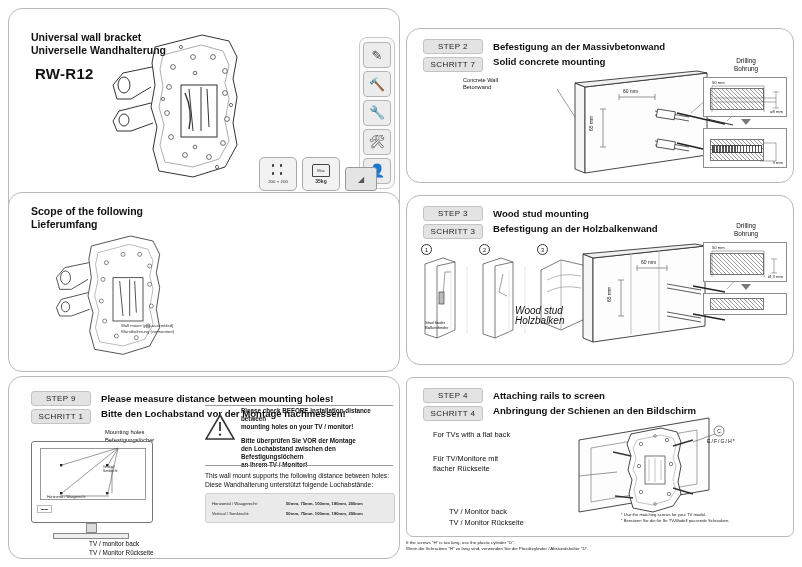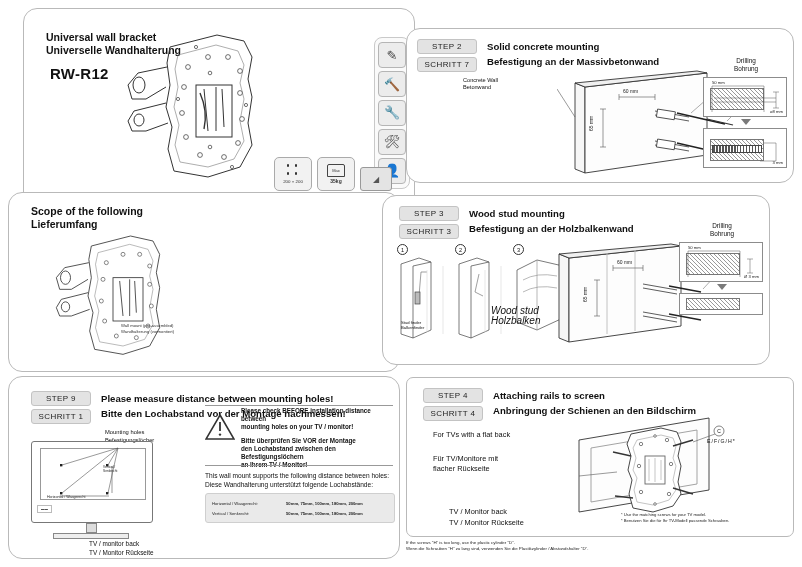--- a/index.html
+++ b/index.html
@@ -12,25 +12,25 @@
     overflow:hidden;
   }
   .panel{
     position:absolute;
     border:1px solid #b9b9b9;
     border-radius:14px;
     background:#fff;
     box-sizing:border-box;
   }
   
-  #panel-product   {left:23px;  top:8px;   width:392px; height:221px;padding-left:44px;}
+  #panel-product   {left:8px;  top:8px;   width:392px; height:221px;padding-left:44px;}
   #panel-delivery  {left:8px;  top:192px; width:392px; height:180px;}
   #panel-step1     {left:8px;  top:376px; width:392px; height:183px;}
   #panel-step2     {left:406px;top:28px;  width:388px; height:155px;}
-  #panel-step3     {left:382px;top:195px; width:388px; height:170px;}
+  #panel-step3     {left:406px;top:195px; width:388px; height:170px;}
   #panel-step4     {left:406px;top:377px; width:388px; height:160px;border-radius:7px;}
   
   #prod-title{position:absolute;left:22px;top:22px;font-size:10.5px;font-weight:bold;line-height:13px;}
   #prod-model{position:absolute;left:26px;top:56px;font-size:15px;letter-spacing:.3px;font-weight:bold;}
   .bracket-art{position:absolute;}
   
   #icon-col{
     position:absolute;left:350px;top:28px;width:36px;height:152px;
     border:1px solid #c9c9c9;border-radius:8px;background:#fafafa;
     display:flex;flex-direction:column;align-items:center;justify-content:space-around;
@@ -114,21 +114,21 @@
   #s1-table{
     position:absolute;left:196px;top:116px;width:190px;height:30px;
     background:#eaeaea;border:1px solid #cfcfcf;border-radius:3px;box-sizing:border-box;
     padding:4px 6px;display:flex;flex-direction:column;justify-content:space-around;
   }
   .s1trow{display:flex;font-size:4.2px;color:#222;}
   .s1trow .k{width:74px;}
   .s1trow .v{font-weight:bold;}
 
   
-  #s2-head{left:10px;top:10px;}
+  #s2-head{left:16px;top:10px;}
   #s2-wallcap{position:absolute;left:56px;top:48px;font-size:5.6px;line-height:7.4px;}
   #s2-art{position:absolute;left:150px;top:40px;width:200px;height:105px;}
   #s2-drill{position:absolute;left:296px;top:28px;width:86px;text-align:center;}
   .drill-cap{font-size:6.4px;line-height:8.4px;color:#111;}
   .drill-box{
     width:84px;height:40px;border:1px solid #8c8c8c;background:#fff;margin-top:3px;position:relative;box-sizing:border-box;
   }
   .hatch{
     position:absolute;left:6px;top:10px;width:54px;height:22px;
     background:repeating-linear-gradient(45deg,#fff,#fff 2px,#9a9a9a 2px,#9a9a9a 2.8px);
@@ -482,22 +482,22 @@
   </div>
 </div>
 
 <div class="panel" id="panel-step2">
   <div class="step-head" id="s2-head">
     <div class="chips">
       <div class="step-chip">STEP  2</div>
       <div class="step-chip">SCHRITT 7</div>
     </div>
     <div class="step-titles">
+      <div>Befestigung an der Massivbetonwand</div>
       <div>Solid concrete mounting</div>
-      <div>Befestigung an der Massivbetonwand</div>
     </div>
   </div>
 
   <div id="s2-wallcap">
     <div>Concrete Wall</div>
     <div>Betonwand</div>
   </div>
 
   <svg id="s2-art" viewBox="0 0 200 105">
     <g fill="none" stroke="#333" stroke-width=".9">

